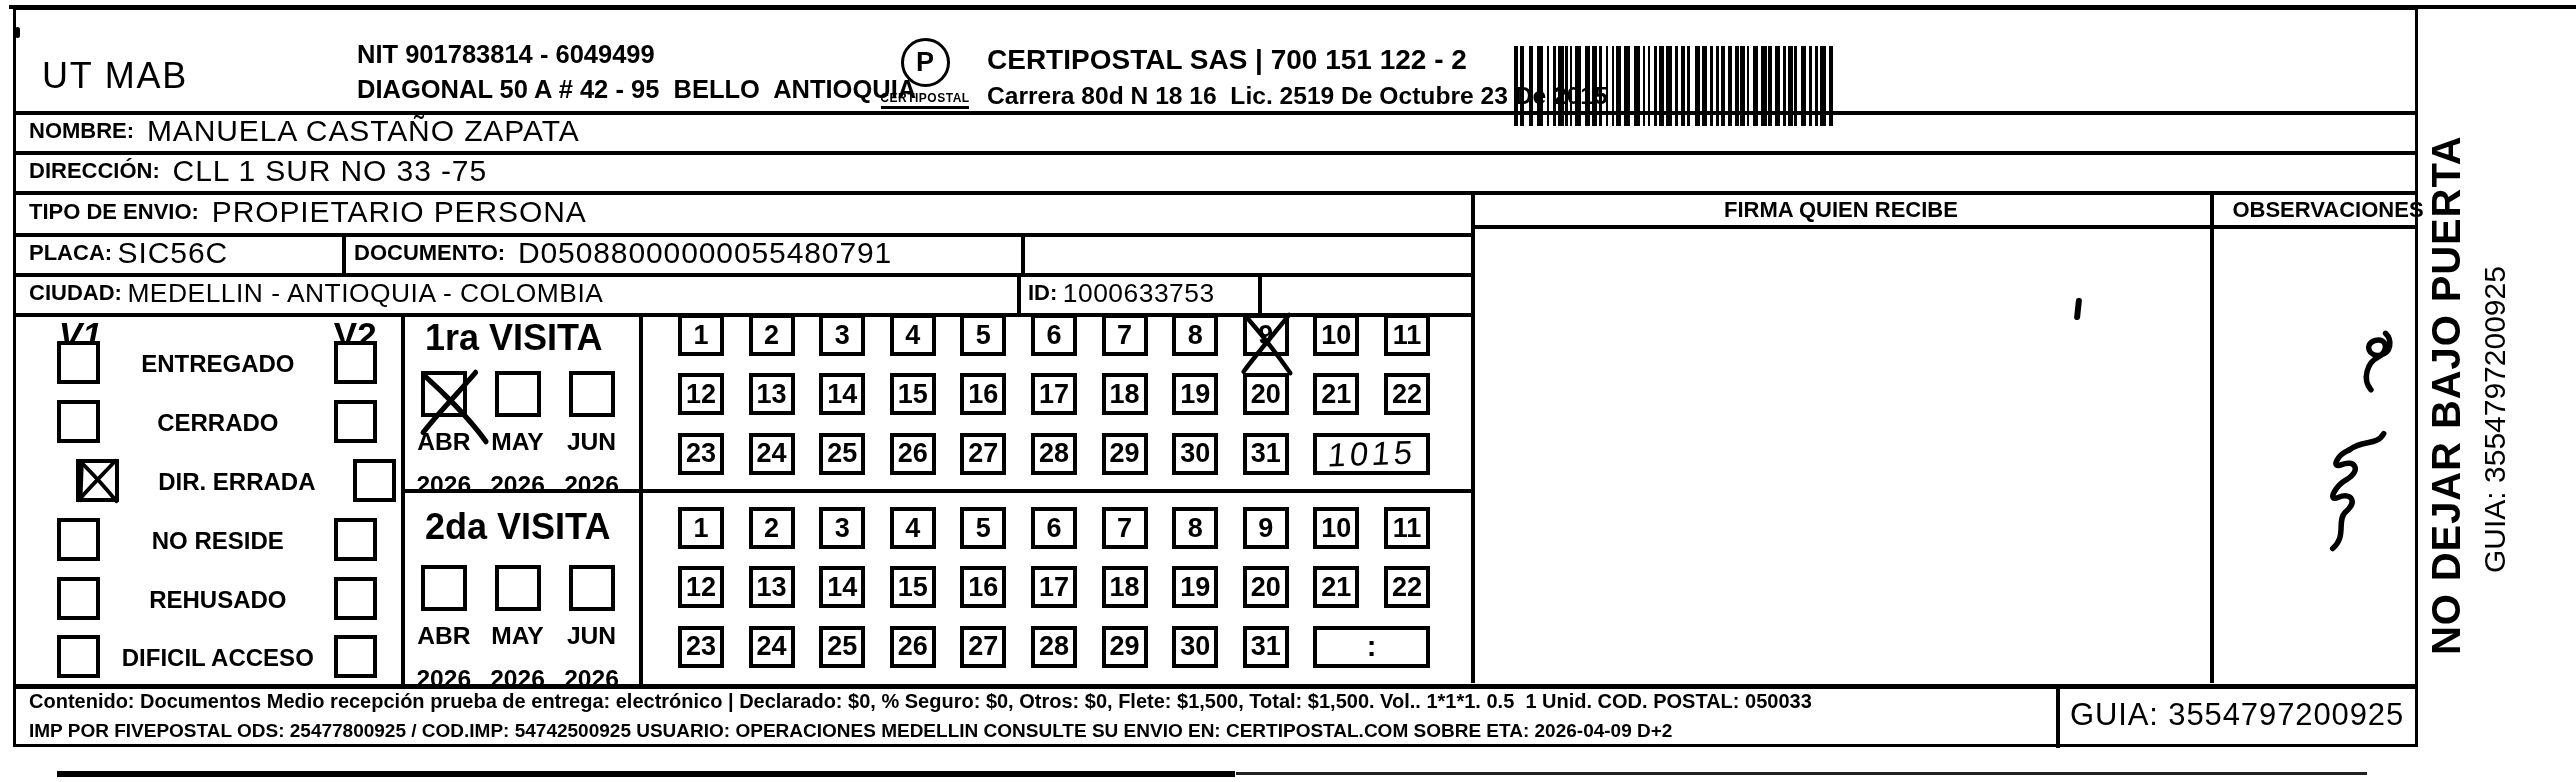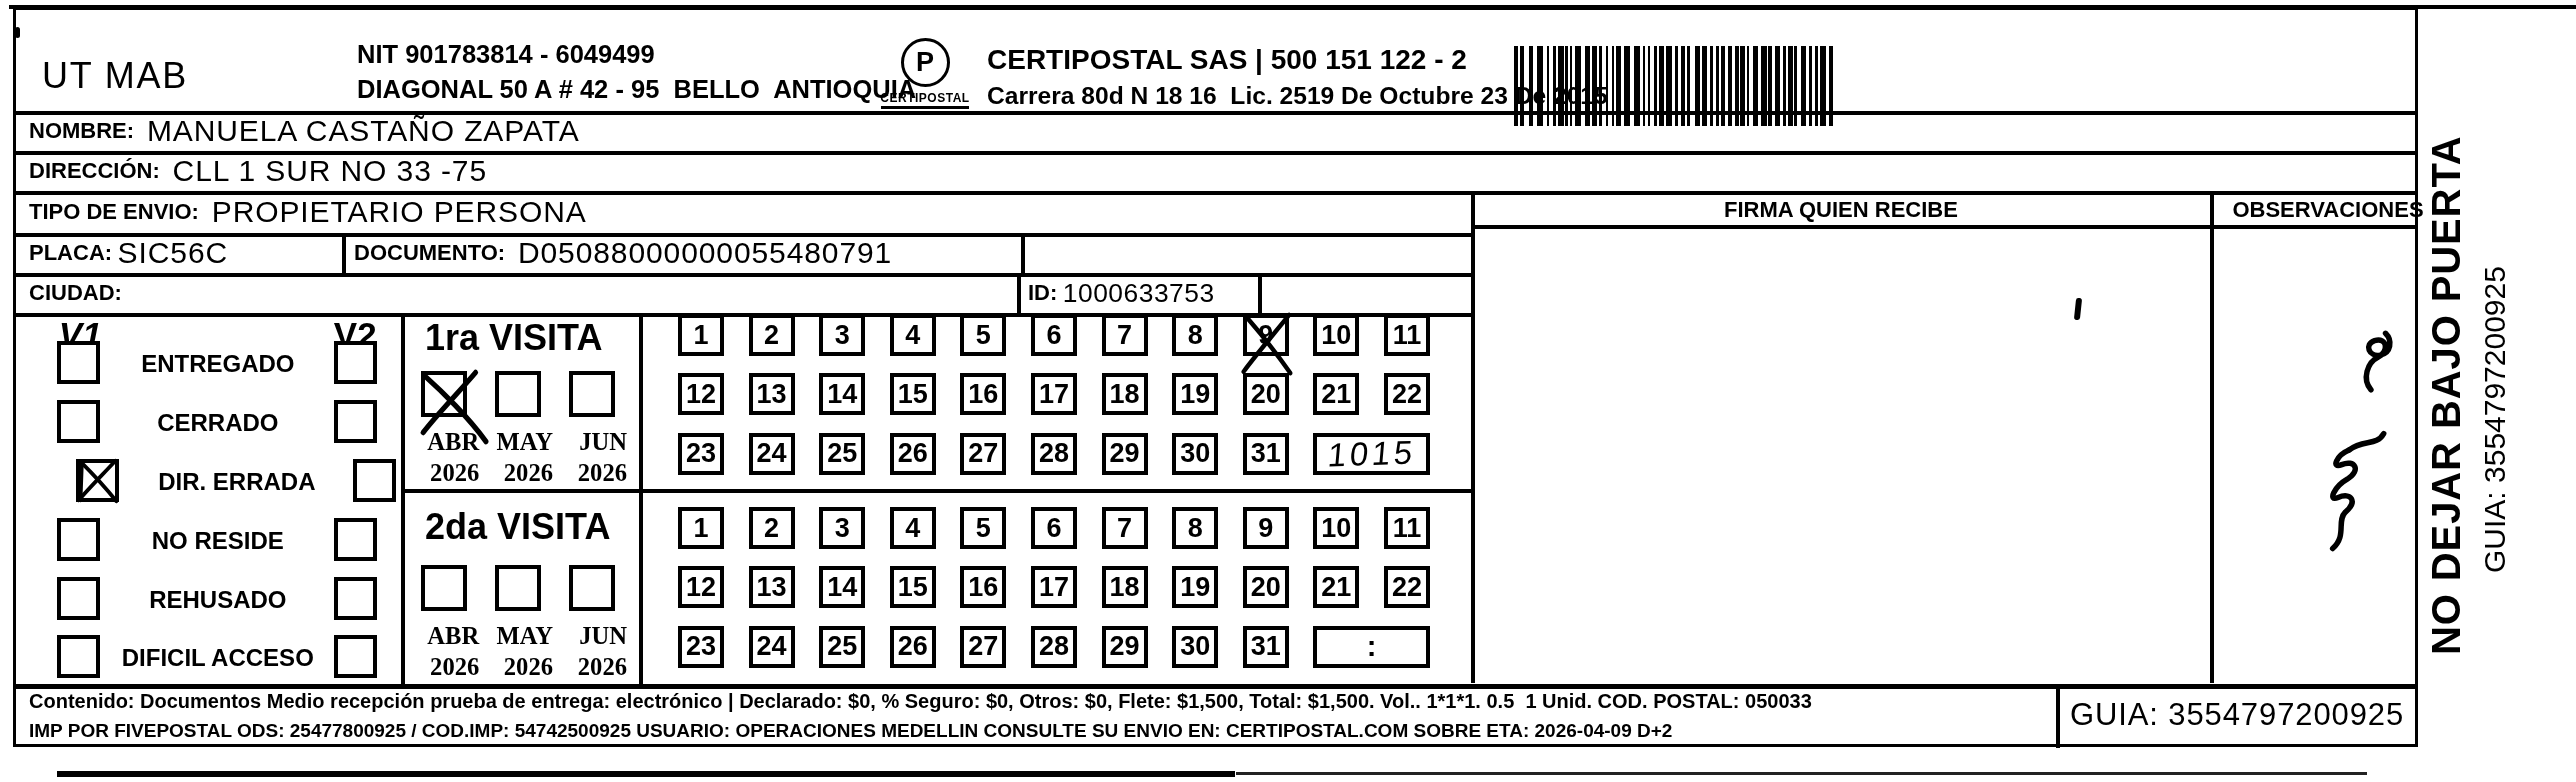--- a/index.html
+++ b/index.html
@@ -33,25 +33,25 @@
   .status-panel{position:absolute;left:12.8px;top:313px;width:388px;height:371px;}
   .vhead{position:absolute;top:1.8px;font-size:35px;font-weight:700;}
   .status-row{position:absolute;left:0;width:100%;height:46px;}
   .status-label{position:absolute;left:91px;width:228px;top:50%;transform:translateY(-50%);
                 text-align:center;font-size:24px;font-weight:700;}
   .cbox{position:absolute;width:43px;height:43px;border:4.6px solid #000;
         box-sizing:border-box;background:#fff;}
   
   .visit-panel{position:absolute;left:401px;width:238px;}
   .visit-title{position:absolute;left:24px;font-size:36px;font-weight:700;white-space:pre;}
-  .month-item{position:absolute;width:71px;text-align:right;font-family:Liberation Serif, serif;}
+  .month-item{position:absolute;width:71px;text-align:center;}
   .mbox{position:relative;width:46px;height:46px;border:4.6px solid #000;
         box-sizing:border-box;margin:0 auto;background:#fff;}
   .mlabel{font-size:24.6px;font-weight:700;margin-top:11px;}
-  .myear{font-size:24.6px;font-weight:700;margin-top:3px;}
+  .myear{font-size:24.6px;font-weight:700;margin-top:15px;}
   .day-grid{position:absolute;left:678px;display:grid;
             grid-template-columns:repeat(11,46px);column-gap:24.6px;
             grid-auto-rows:42px;row-gap:17.3px;}
   .day{position:relative;border:4.6px solid #000;box-sizing:border-box;display:flex;
        align-items:center;justify-content:center;font-size:27px;font-weight:700;background:#fff;}
   .day.wide{grid-column:10 / span 2;}
   .hand-time{font-size:33px;letter-spacing:3.6px;transform:rotate(-2deg) skewX(-7deg);
              font-weight:400;}
   .colon{font-size:29px;font-weight:700;}
   
@@ -93,21 +93,21 @@
   <div class="outer-box"></div>
 
   <div class="unit keep">UT MAB</div>
   <div class="nit1 keep">NIT 901783814 - 6049499</div>
   <div class="nit2 keep">DIAGONAL 50 A # 42 - 95  BELLO  ANTIOQUIA</div>
   <div class="logo-wrap">
     <div class="logo-circle">P</div>
     <div class="logo-caption">CERTIPOSTAL</div>
     <div class="logo-subline"></div>
   </div>
-  <div class="brand1 keep">CERTIPOSTAL SAS | 500 151 122 - 2</div>
+  <div class="brand1 keep">CERTIPOSTAL SAS | 700 151 122 - 2</div>
   <div class="brand2 keep">Carrera 80d N 18 16  Lic. 2519 De Octubre 23 De 2015</div>
   <div class="barcode">
       <div class="bar" style="left: 0px; width: 3.6px;"></div>
       <div class="bar" style="left: 6.4px; width: 3.6px;"></div>
       <div class="bar" style="left: 14.6px; width: 4.6px;"></div>
       <div class="bar" style="left: 23px; width: 5.5px;"></div>
       <div class="bar" style="left: 33px; width: 1.8px;"></div>
       <div class="bar" style="left: 39px; width: 2.7px;"></div>
       <div class="bar" style="left: 44px; width: 5.5px;"></div>
       <div class="bar" style="left: 51px; width: 2.7px;"></div>
@@ -187,20 +187,21 @@
   <div class="row-field tight" style="left:29px;top:233px;text-align:right;">
     <span class="flabel">PLACA:</span>
     <span class="fvalue">SIC56C</span>
   </div>
   <div class="row-field" style="left:354px;top:233px;">
     <span class="flabel">DOCUMENTO:</span>
     <span class="fvalue">D05088000000055480791</span>
   </div>
   <div class="row-field tight" style="left:29px;top:273px;">
     <span class="flabel">CIUDAD:</span>
+    <span class="fvalue small">MEDELLIN - ANTIOQUIA - COLOMBIA</span>
   </div>
   <div class="row-field tight" style="left:1028px;top:273px;">
     <span class="flabel">ID:</span>
     <span class="fvalue small">1000633753</span>
   </div>
 
   <div class="status-panel">
     <div class="vhead" style="left:46px;font-style:italic;">V1</div>
     <div class="vhead" style="left:321px;">V2</div>
     <div>

